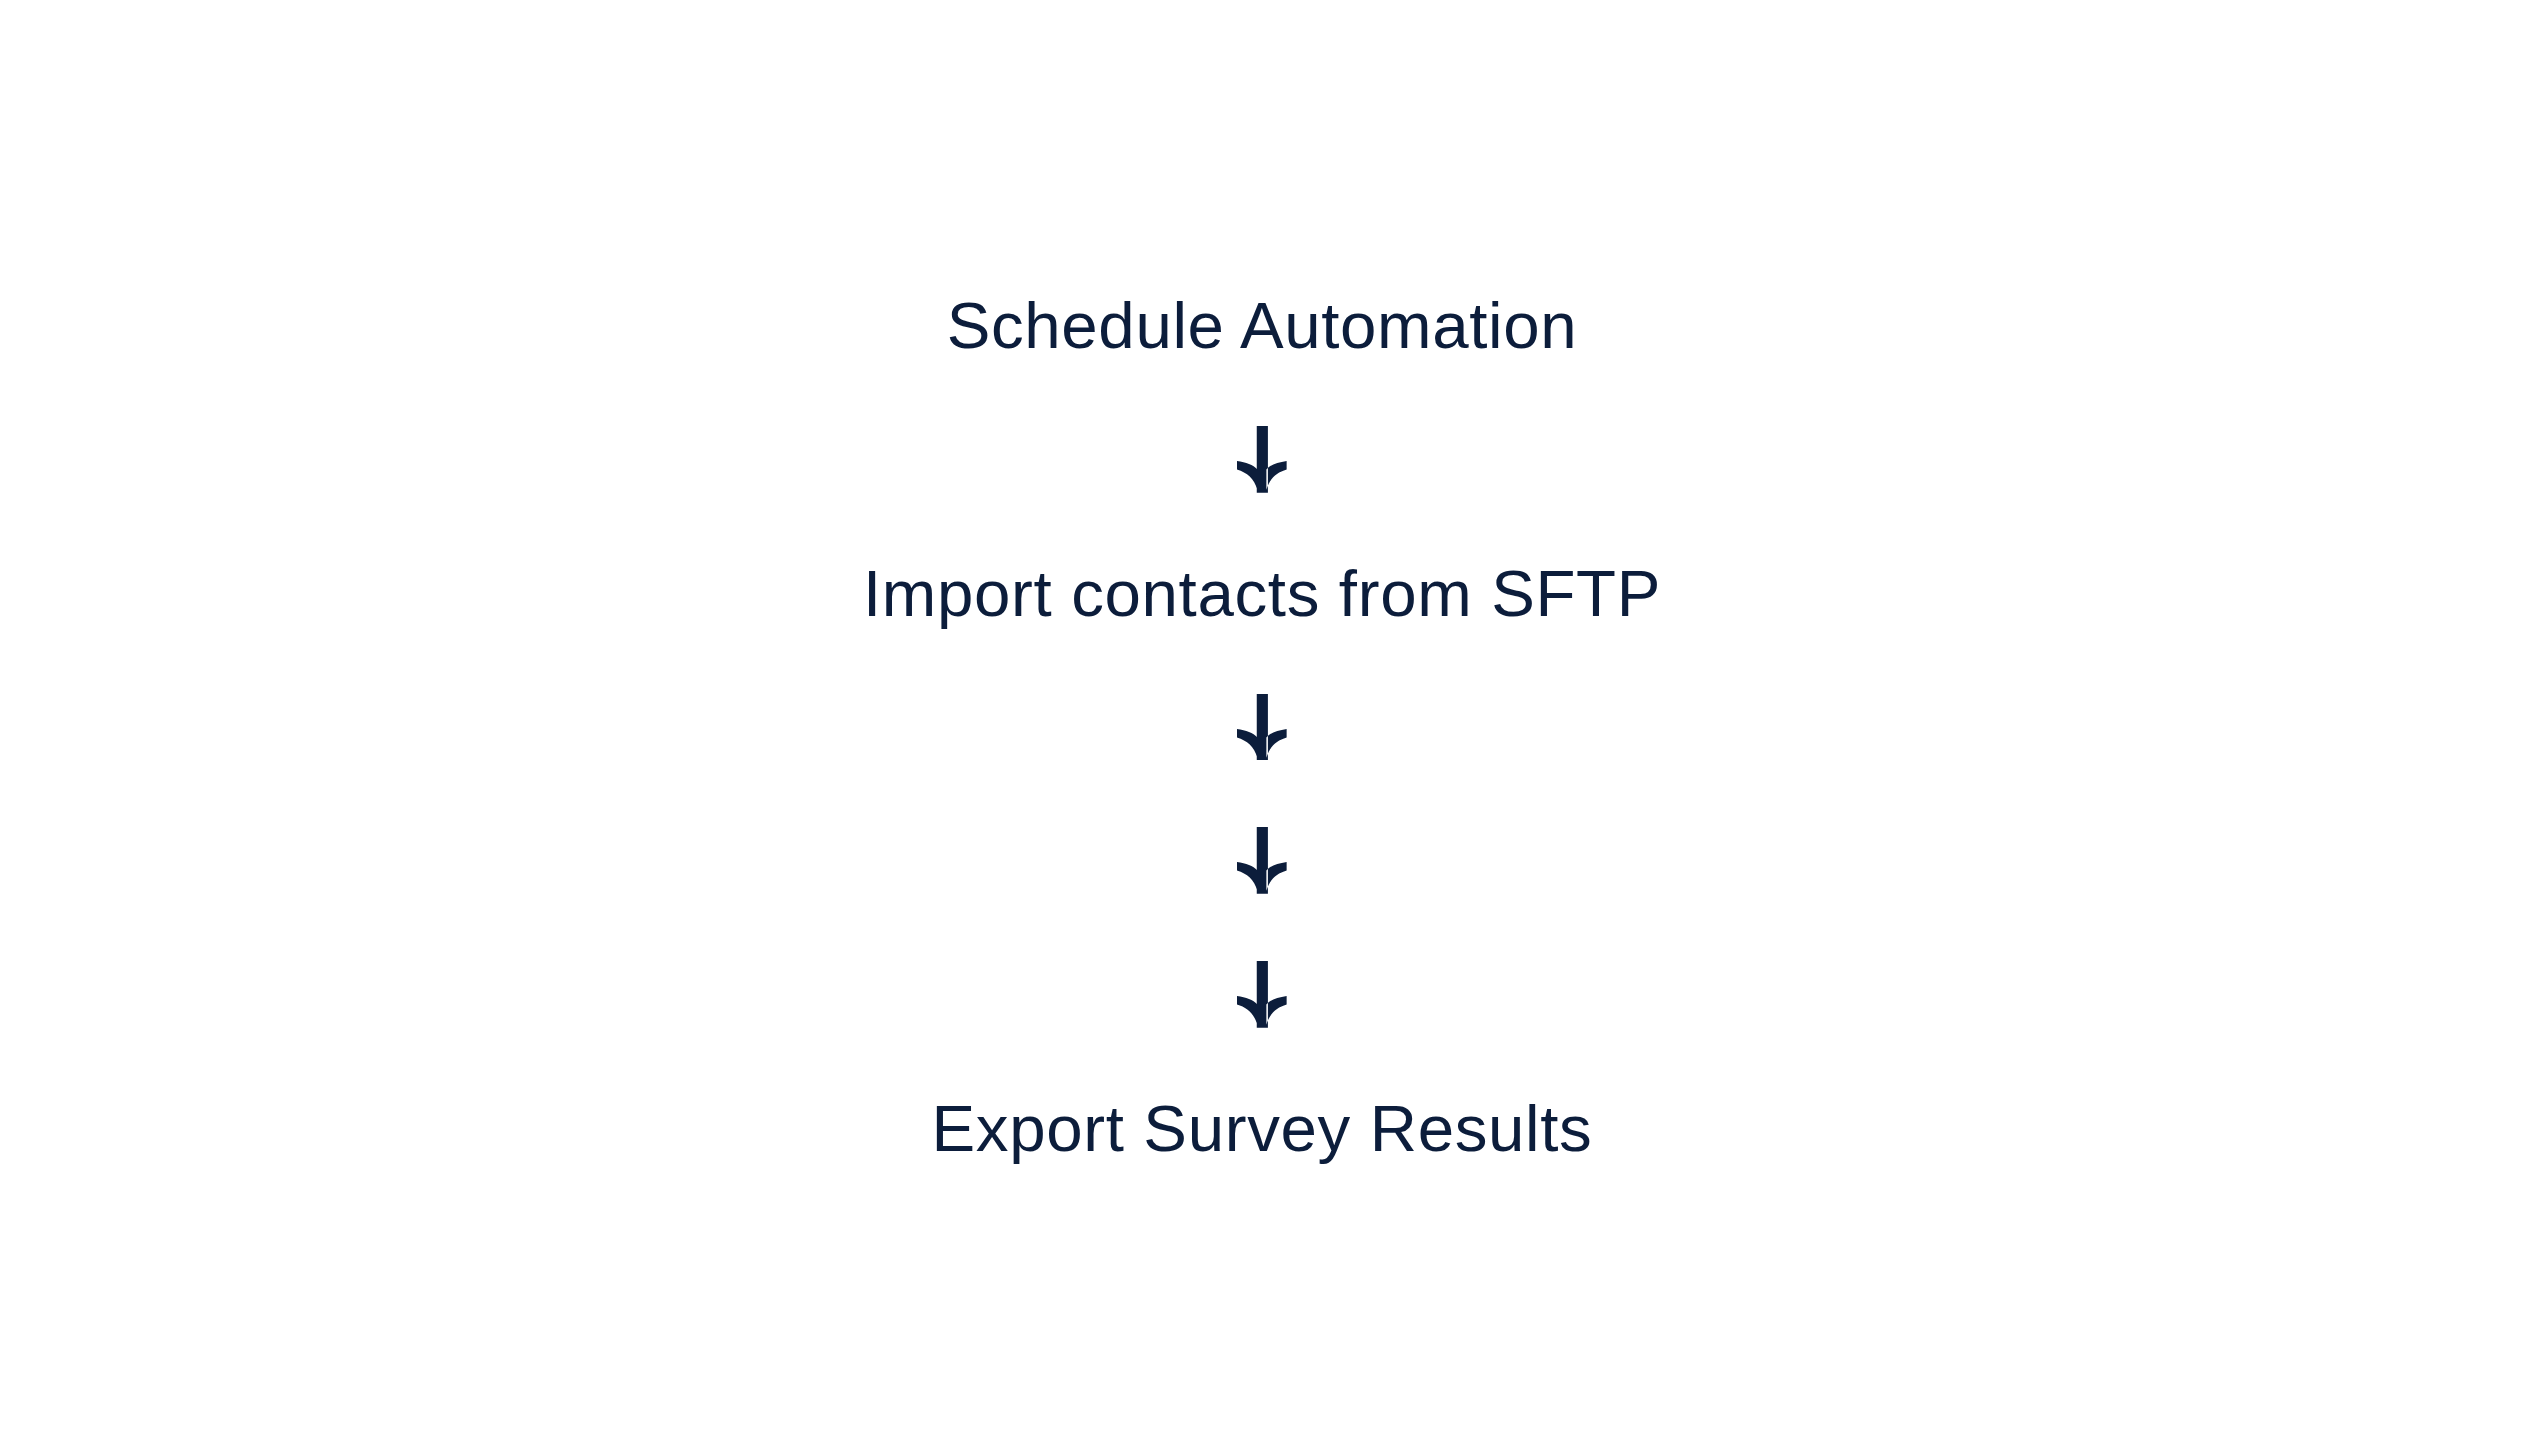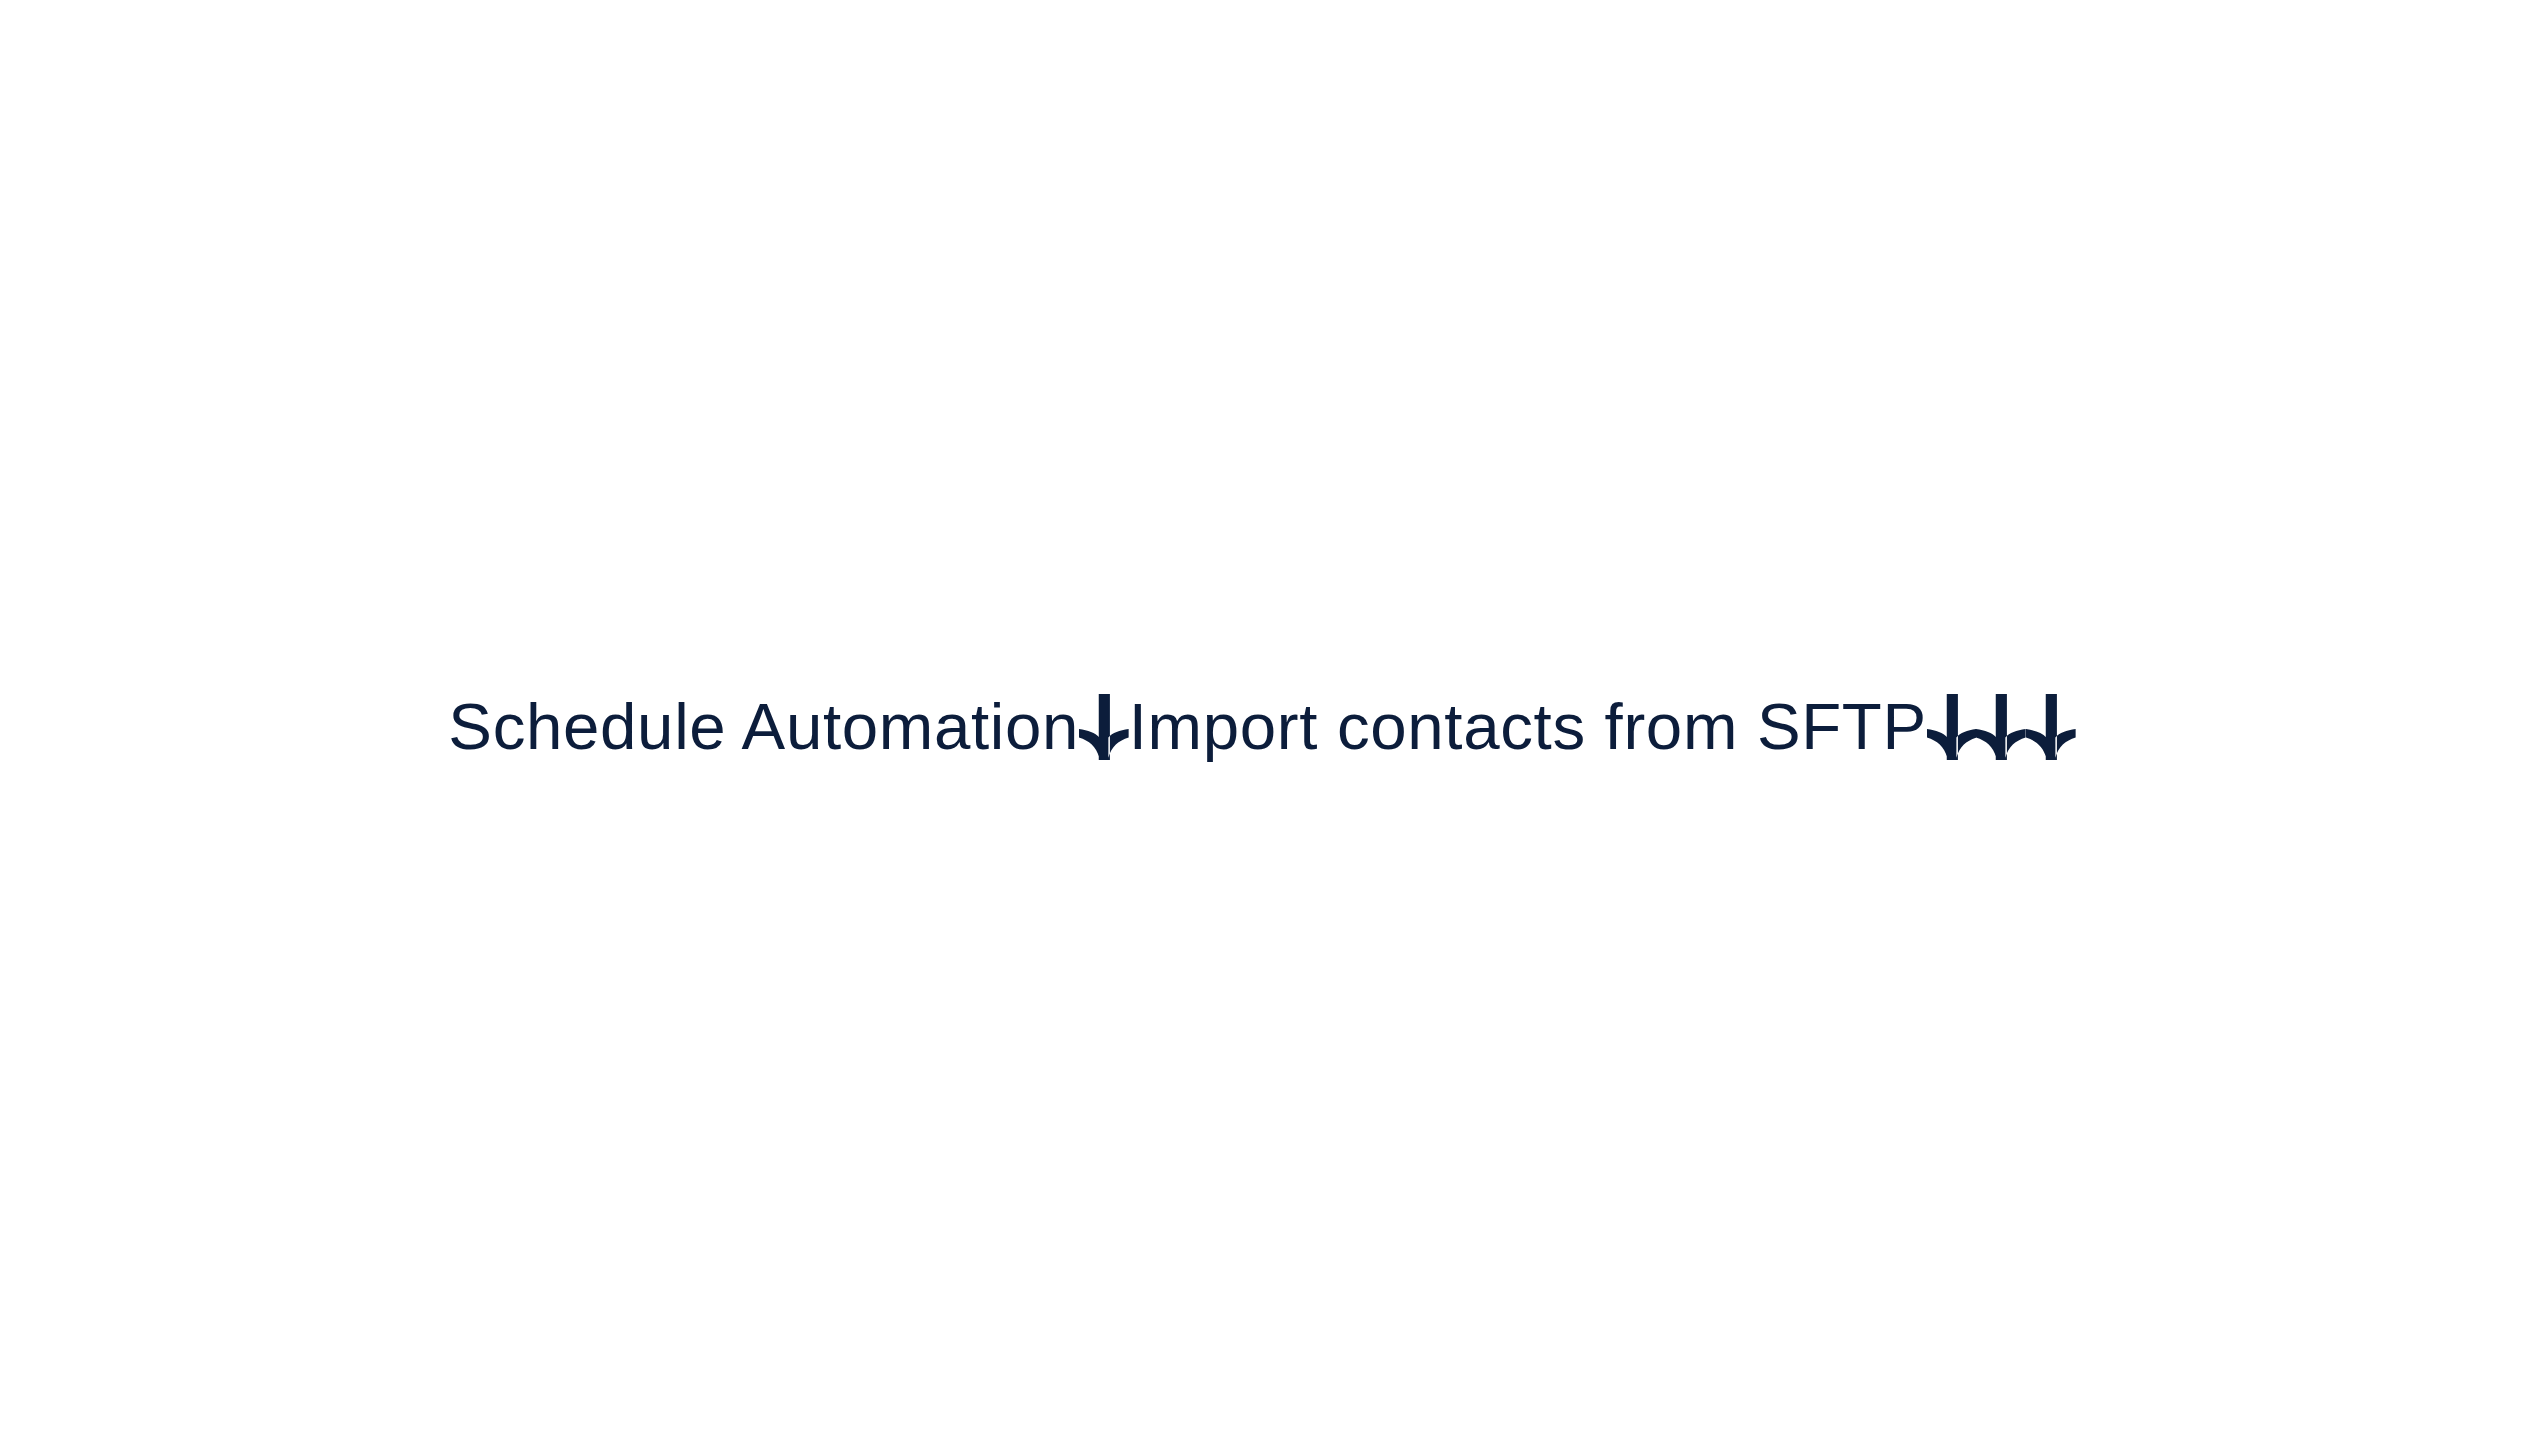--- a/index.html
+++ b/index.html
@@ -8,21 +8,21 @@
     width: 100vw;
     height: 100vh;
     background: #ffffff;
     overflow: hidden;
     font-family: "Liberation Sans", "DejaVu Sans", sans-serif;
   }
   .flow {
     position: absolute;
     inset: 0;
     display: flex;
-    flex-direction: row;
+    flex-direction: column;
     align-items: center;
     justify-content: center;
   }
   .flow-step {
     height: 9.2vh;
     display: flex;
     align-items: center;
     justify-content: center;
     color: #0c1d3b;
     font-size: 4.5vh;
@@ -81,15 +81,16 @@
 
 
   <div class="flow-arrow">
     <svg viewBox="0 0 98 132" xmlns="http://www.w3.org/2000/svg" aria-hidden="true">
       <path d="M39 0 H61 V132 H39 Z
                M0 69 C 18 72, 32 76, 40 86 L 40 126 C 34 104, 20 92, 0 86 Z
                M98 69 C 80 72, 66 76, 58 86 L 58 126 C 64 104, 78 92, 98 86 Z"></path>
     </svg>
   </div>
 
+  <div class="flow-step">Export Survey Results</div>
 
 </div>
 
 
 </body></html>

